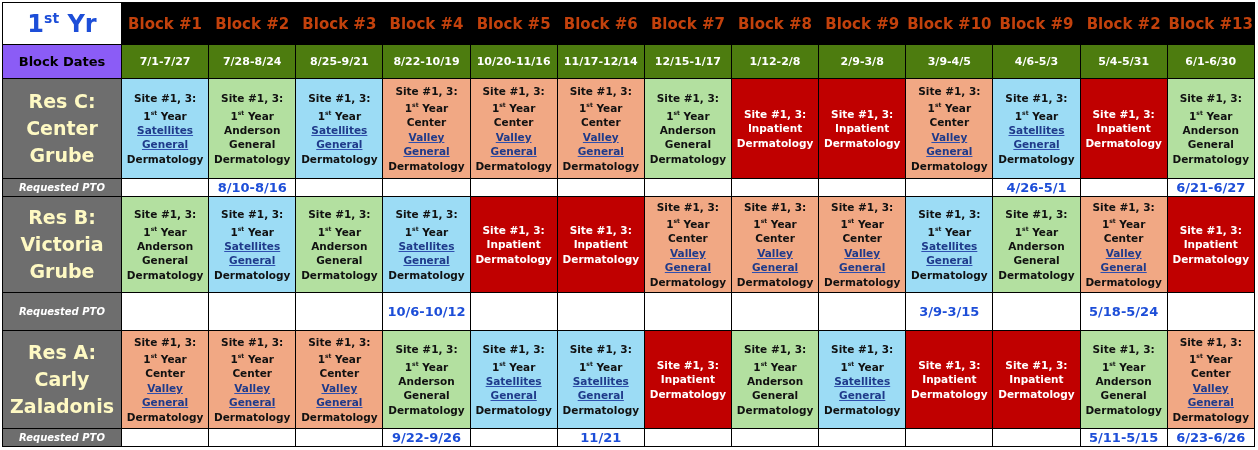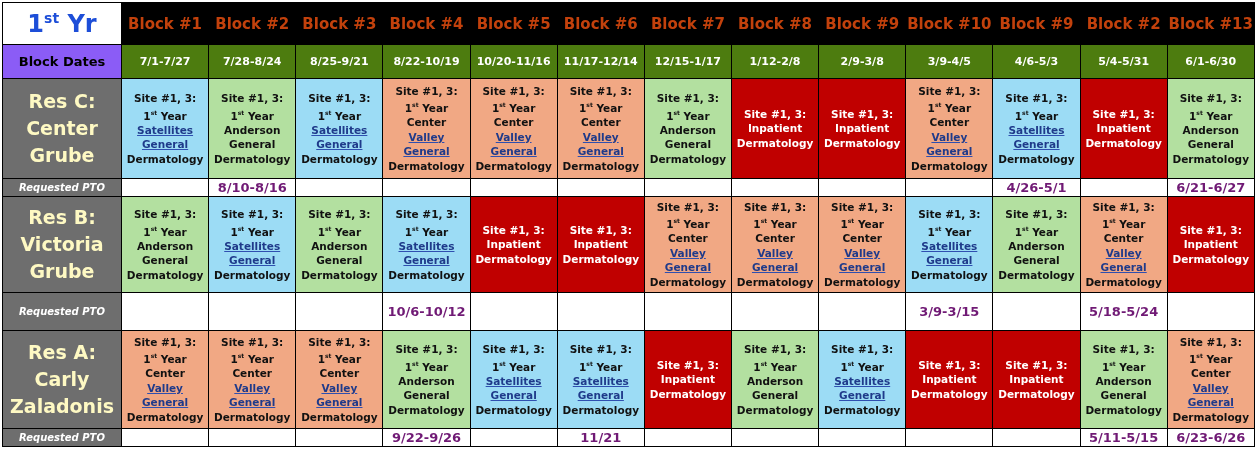--- a/index.html
+++ b/index.html
@@ -15,21 +15,21 @@
   }
   col.c0 { width:119px; }
   col.cb { width:87.15px; }
   .hdr-row th { background:#000; color:#c2410c; height:41px; font-weight:bold; font-size:15px; }
   .hdr-row th.corner { background:#fff; color:#1d4ed8; font-size:24px; font-weight:bold; }
   .hdr-row th.corner sup { font-size:14px; }
   .dates-row td { background:#4d7c0f; color:#fff; font-weight:bold; font-size:11px; height:33px; }
   .dates-row td.rowlabel { background:#8b5cf6; color:#000; font-size:13px; }
   td.res-label { background:#6e6e6e; color:#fef9c3; font-weight:bold; font-size:19px; line-height:27px; }
   td.pto-label { background:#6e6e6e; color:#fff; font-weight:bold; font-size:10px;font-style:italic; }
-  td.pto { background:#fff; color:#701a75; font-weight:bold; font-size:13px; line-height:17px; }
+  td.pto { background:#fff; color:#1d4ed8; font-weight:bold; font-size:13px; line-height:17px; }
   td.cell { font-size:10.5px; line-height:14.5px; font-weight:bold; color:#111; }
   td.cell .u { text-decoration:underline; text-decoration-color:#2f4fb0; color:#1f3a8a; }
   td.cell sup { font-size:6px; }
   td.sat { background:#9cdcf5; }
   td.and { background:#b3e0a0; }
   td.cv  { background:#f1a884; }
   td.inp { background:#c00000; color:#fff; }
   tr.res-c td { height:99px; }
   tr.pto-c td { height:17px; }
   tr.res-b td { height:95px; }

